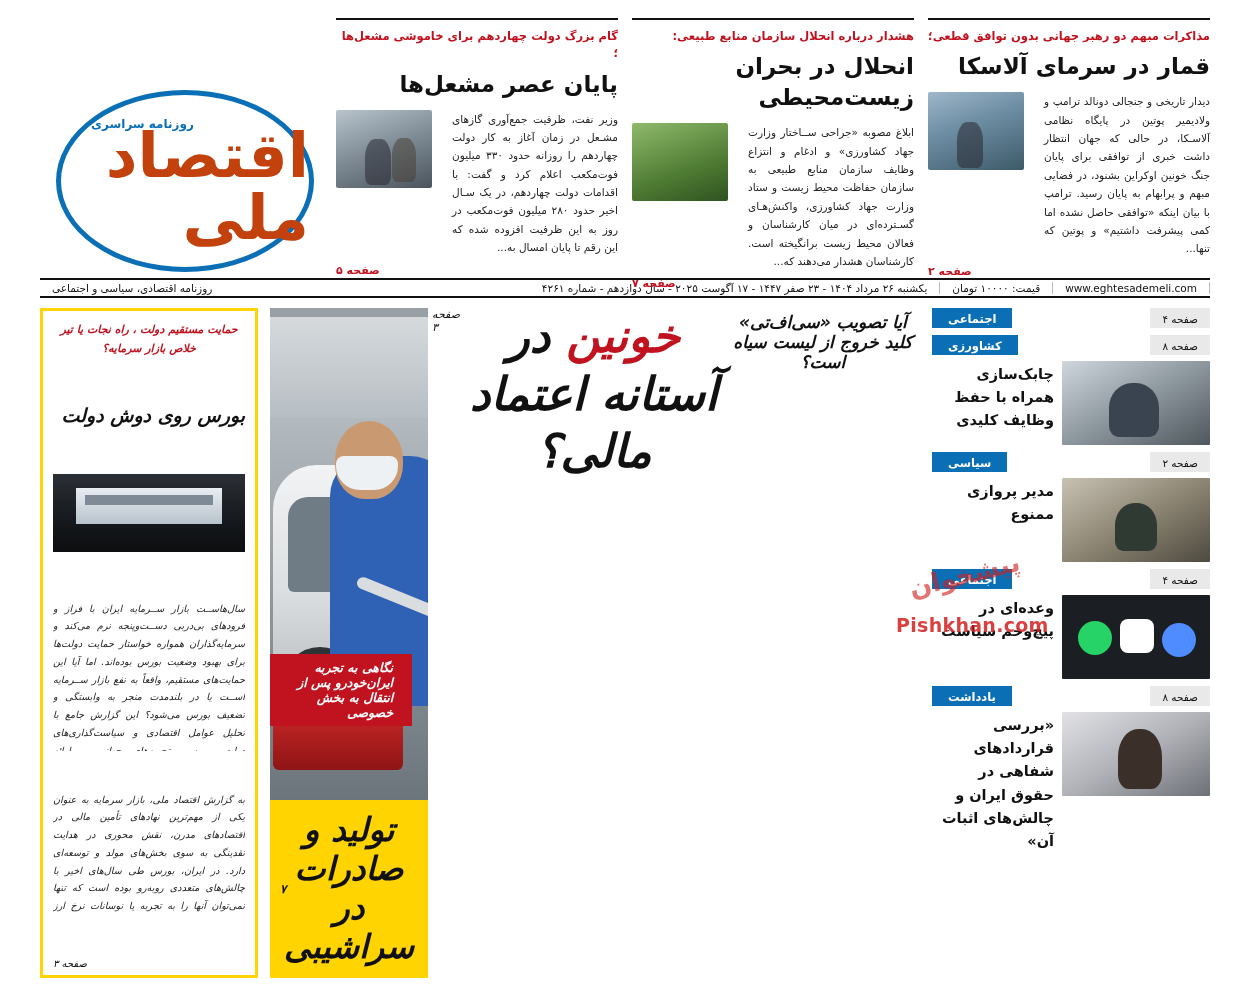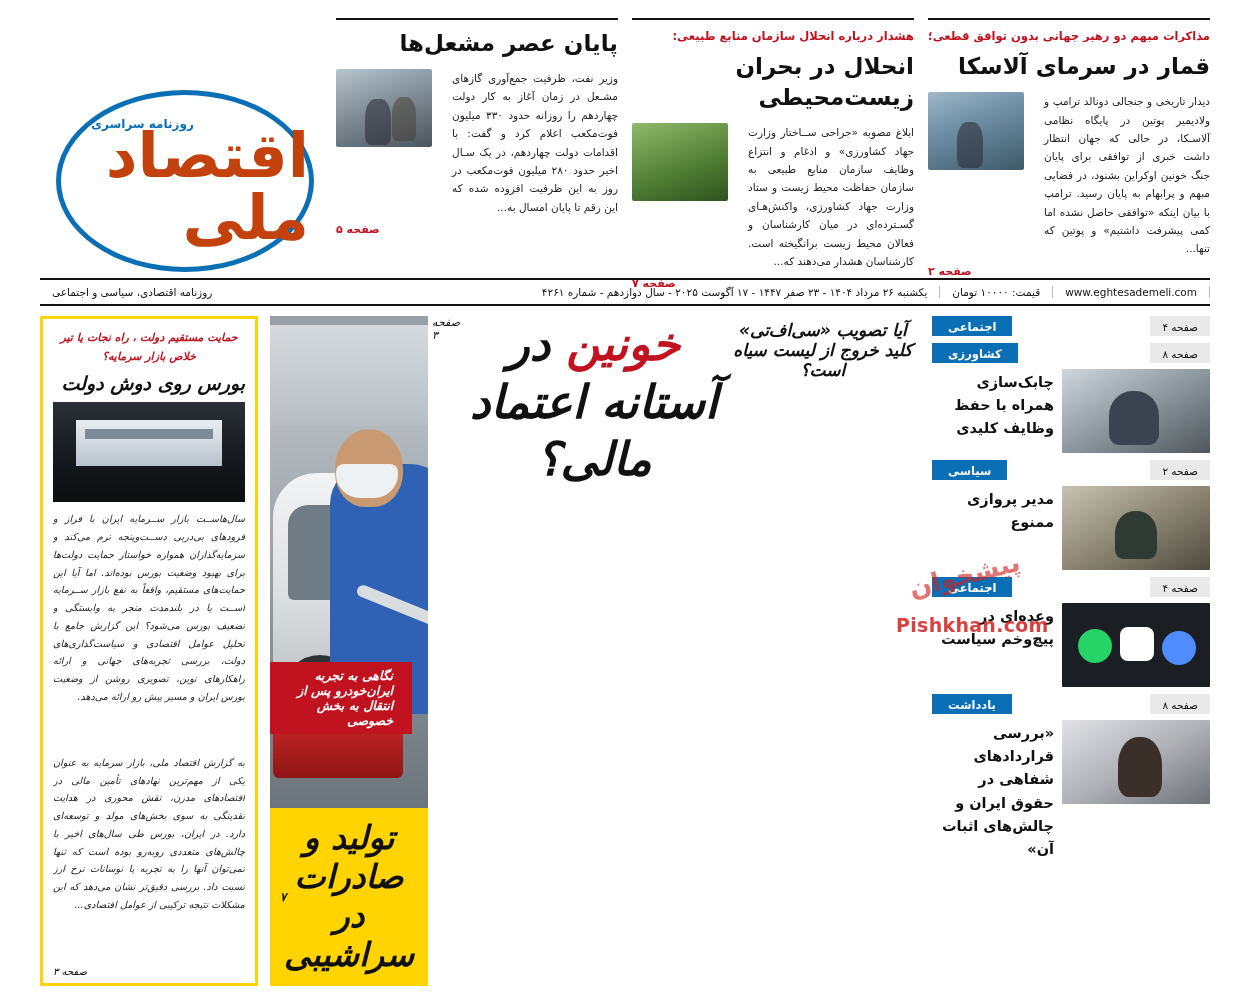--- a/index.html
+++ b/index.html
@@ -132,21 +132,21 @@
     text-align: left;
     margin-top: 7px;
     direction: rtl;
   }
 
   
   .infobar {
     margin: 6px 40px 0 40px;
     border-top: 2px solid #111;
     border-bottom: 2px solid #111;
-    height: 28px;
+    height: 20px;
     display: flex;
     flex-direction: row-reverse;
     align-items: center;
     font-size: 10.5px;
     color: #111;
     direction: rtl;
   }
   .infobar .cell {
     padding: 0 12px;
     white-space: nowrap;
@@ -370,20 +370,21 @@
 
   
   .article-col {
     width: 218px;
     flex: 0 0 218px;
     border: 3px solid #ffd400;
     padding: 10px 10px 6px 10px;
     display: flex;
     flex-direction: column;
     background: #fff;
+    gap: 40px;
   }
   .art-kicker {
     color: #c1121f;
     font-size: 11px;
     font-weight: bold;
     text-align: center;
     line-height: 1.7;
     direction: rtl;
     margin-bottom: 6px;
   }
@@ -472,20 +473,21 @@
         <div class="brief-kicker">هشدار درباره انحلال سازمان منابع طبیعی:</div>
         <div class="brief-title">انحلال در بحران زیست‌محیطی</div>
         <div class="brief-body-wrap">
           <div class="brief-photo ph-b"></div>
           <div class="brief-text">ابلاغ مصوبه «جراحی ســاختار وزارت جهاد کشاورزی» و ادغام و انتزاع وظایف سازمان منابع طبیعی به سازمان حفاظت محیط زیست و ستاد وزارت جهاد کشاورزی، واکنش‌هـای گسـترده‌ای در میان کارشناسان و فعالان محیط زیست برانگیخته است. کارشناسان هشدار می‌دهند که...</div>
         </div>
         <div class="page-ref">صفحه ۷</div>
       </div>
 
       <div class="brief">
+        <div class="brief-kicker">گام بزرگ دولت چهاردهم برای خاموشی مشعل‌ها ؛</div>
         <div class="brief-title">پایان عصر مشعل‌ها</div>
         <div class="brief-body-wrap">
           <div class="brief-photo ph-c"></div>
           <div class="brief-text">وزیر نفت، ظرفیت جمع‌آوری گازهای مشـعل در زمان آغاز به کار دولت چهاردهم را روزانه حدود ۳۳۰ میلیون فوت‌مکعب اعلام کرد و گفت: با اقدامات دولت چهاردهم، در یک سـال اخیر حدود ۲۸۰ میلیون فوت‌مکعب در روز به این ظرفیت افزوده شده که این رقم تا پایان امسال به...</div>
         </div>
         <div class="page-ref">صفحه ۵</div>
       </div>
 
     </div>
 

